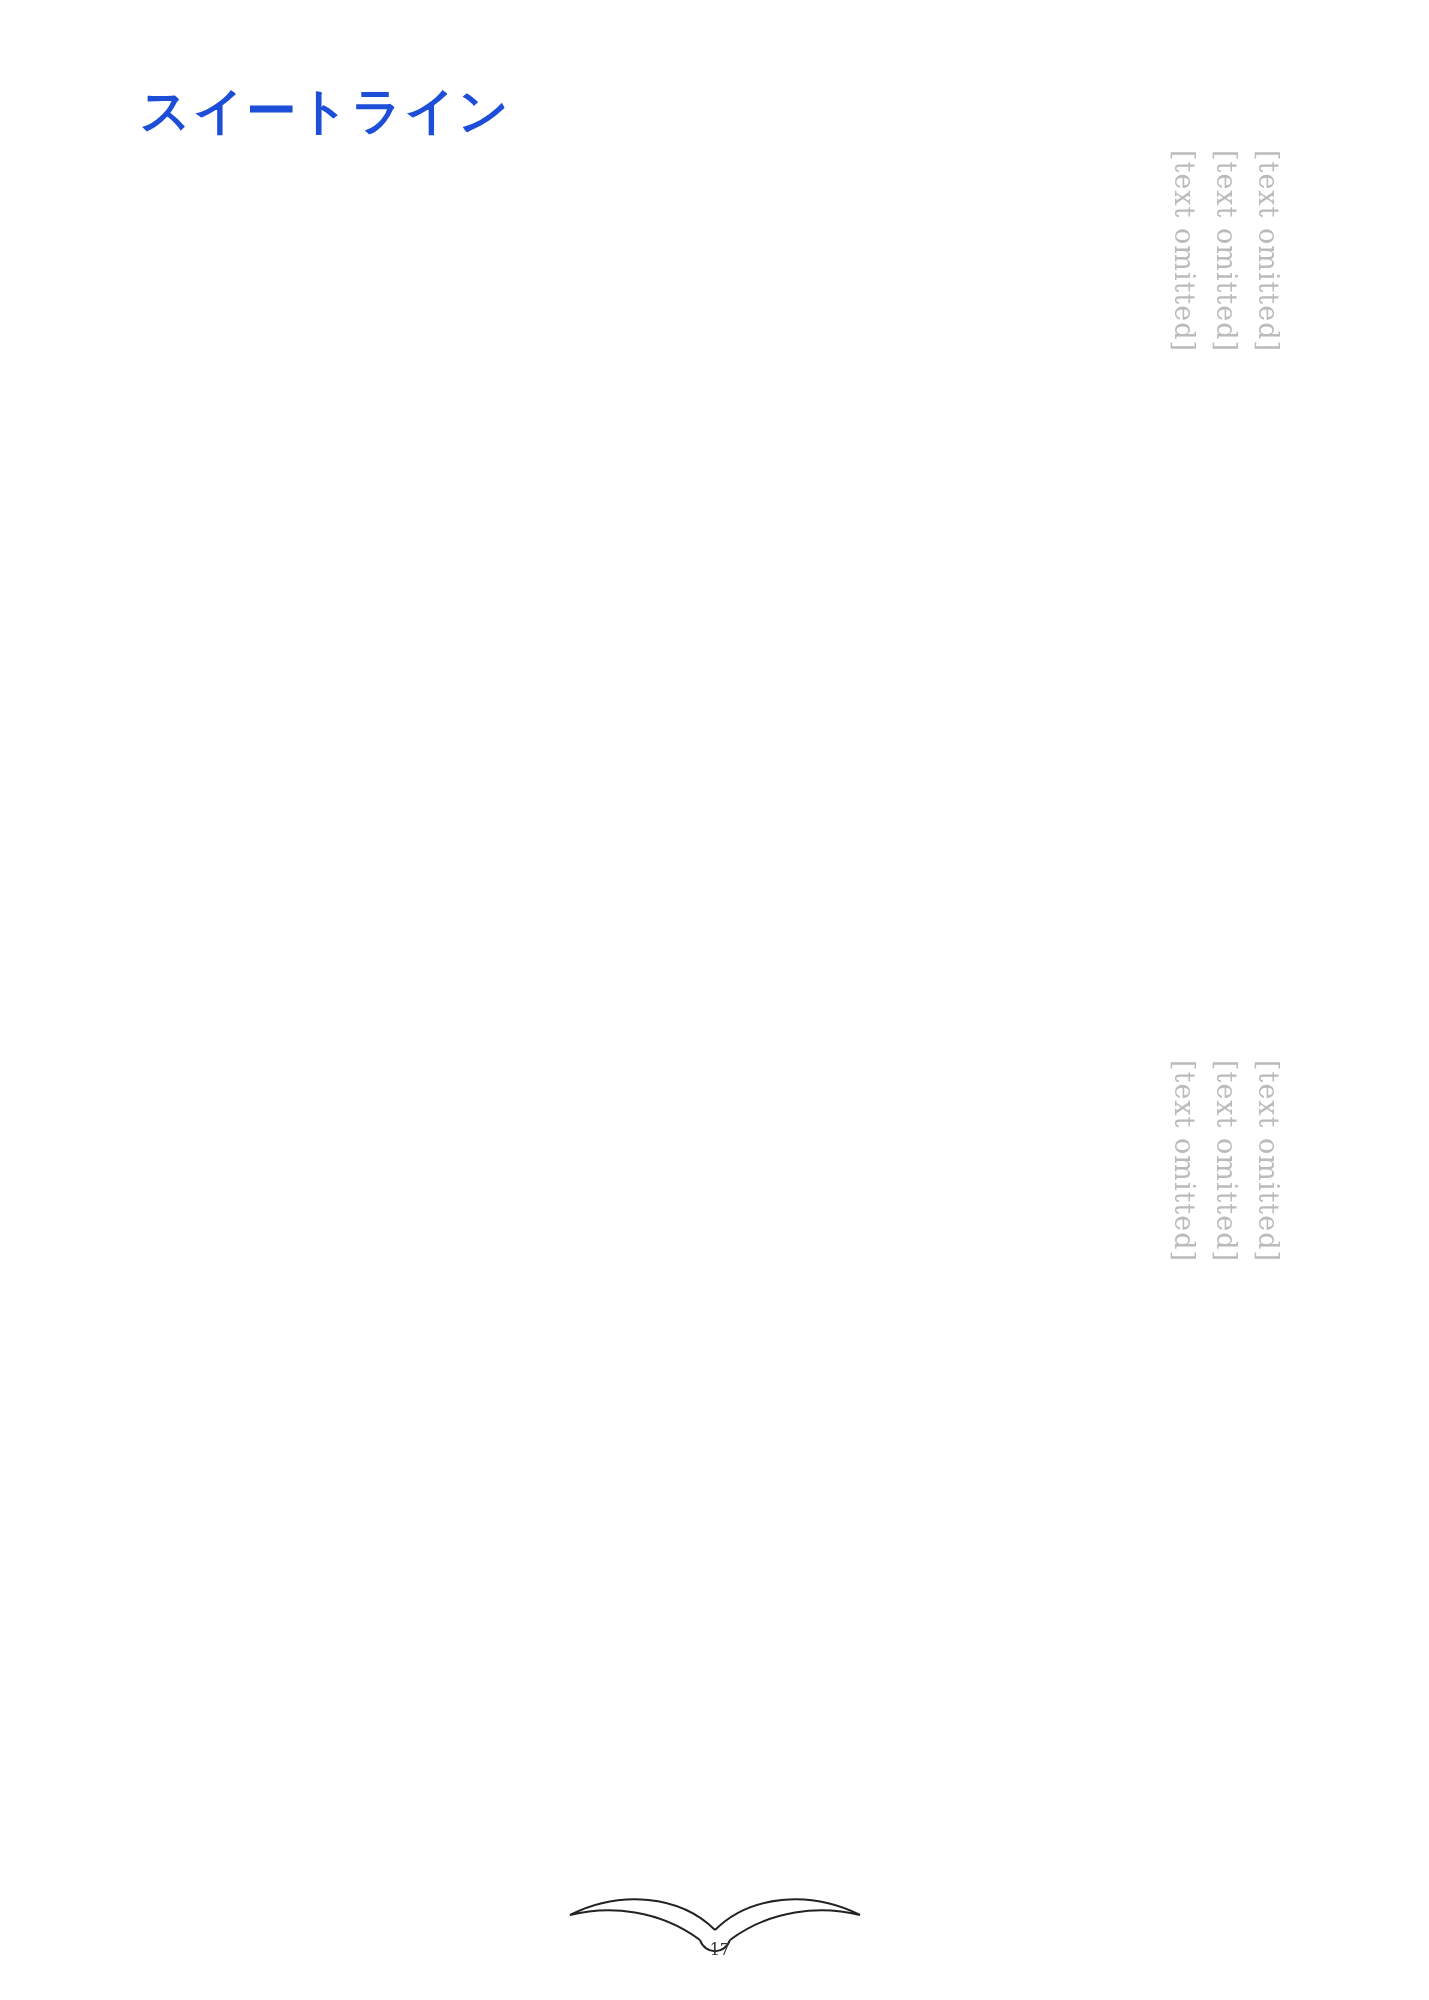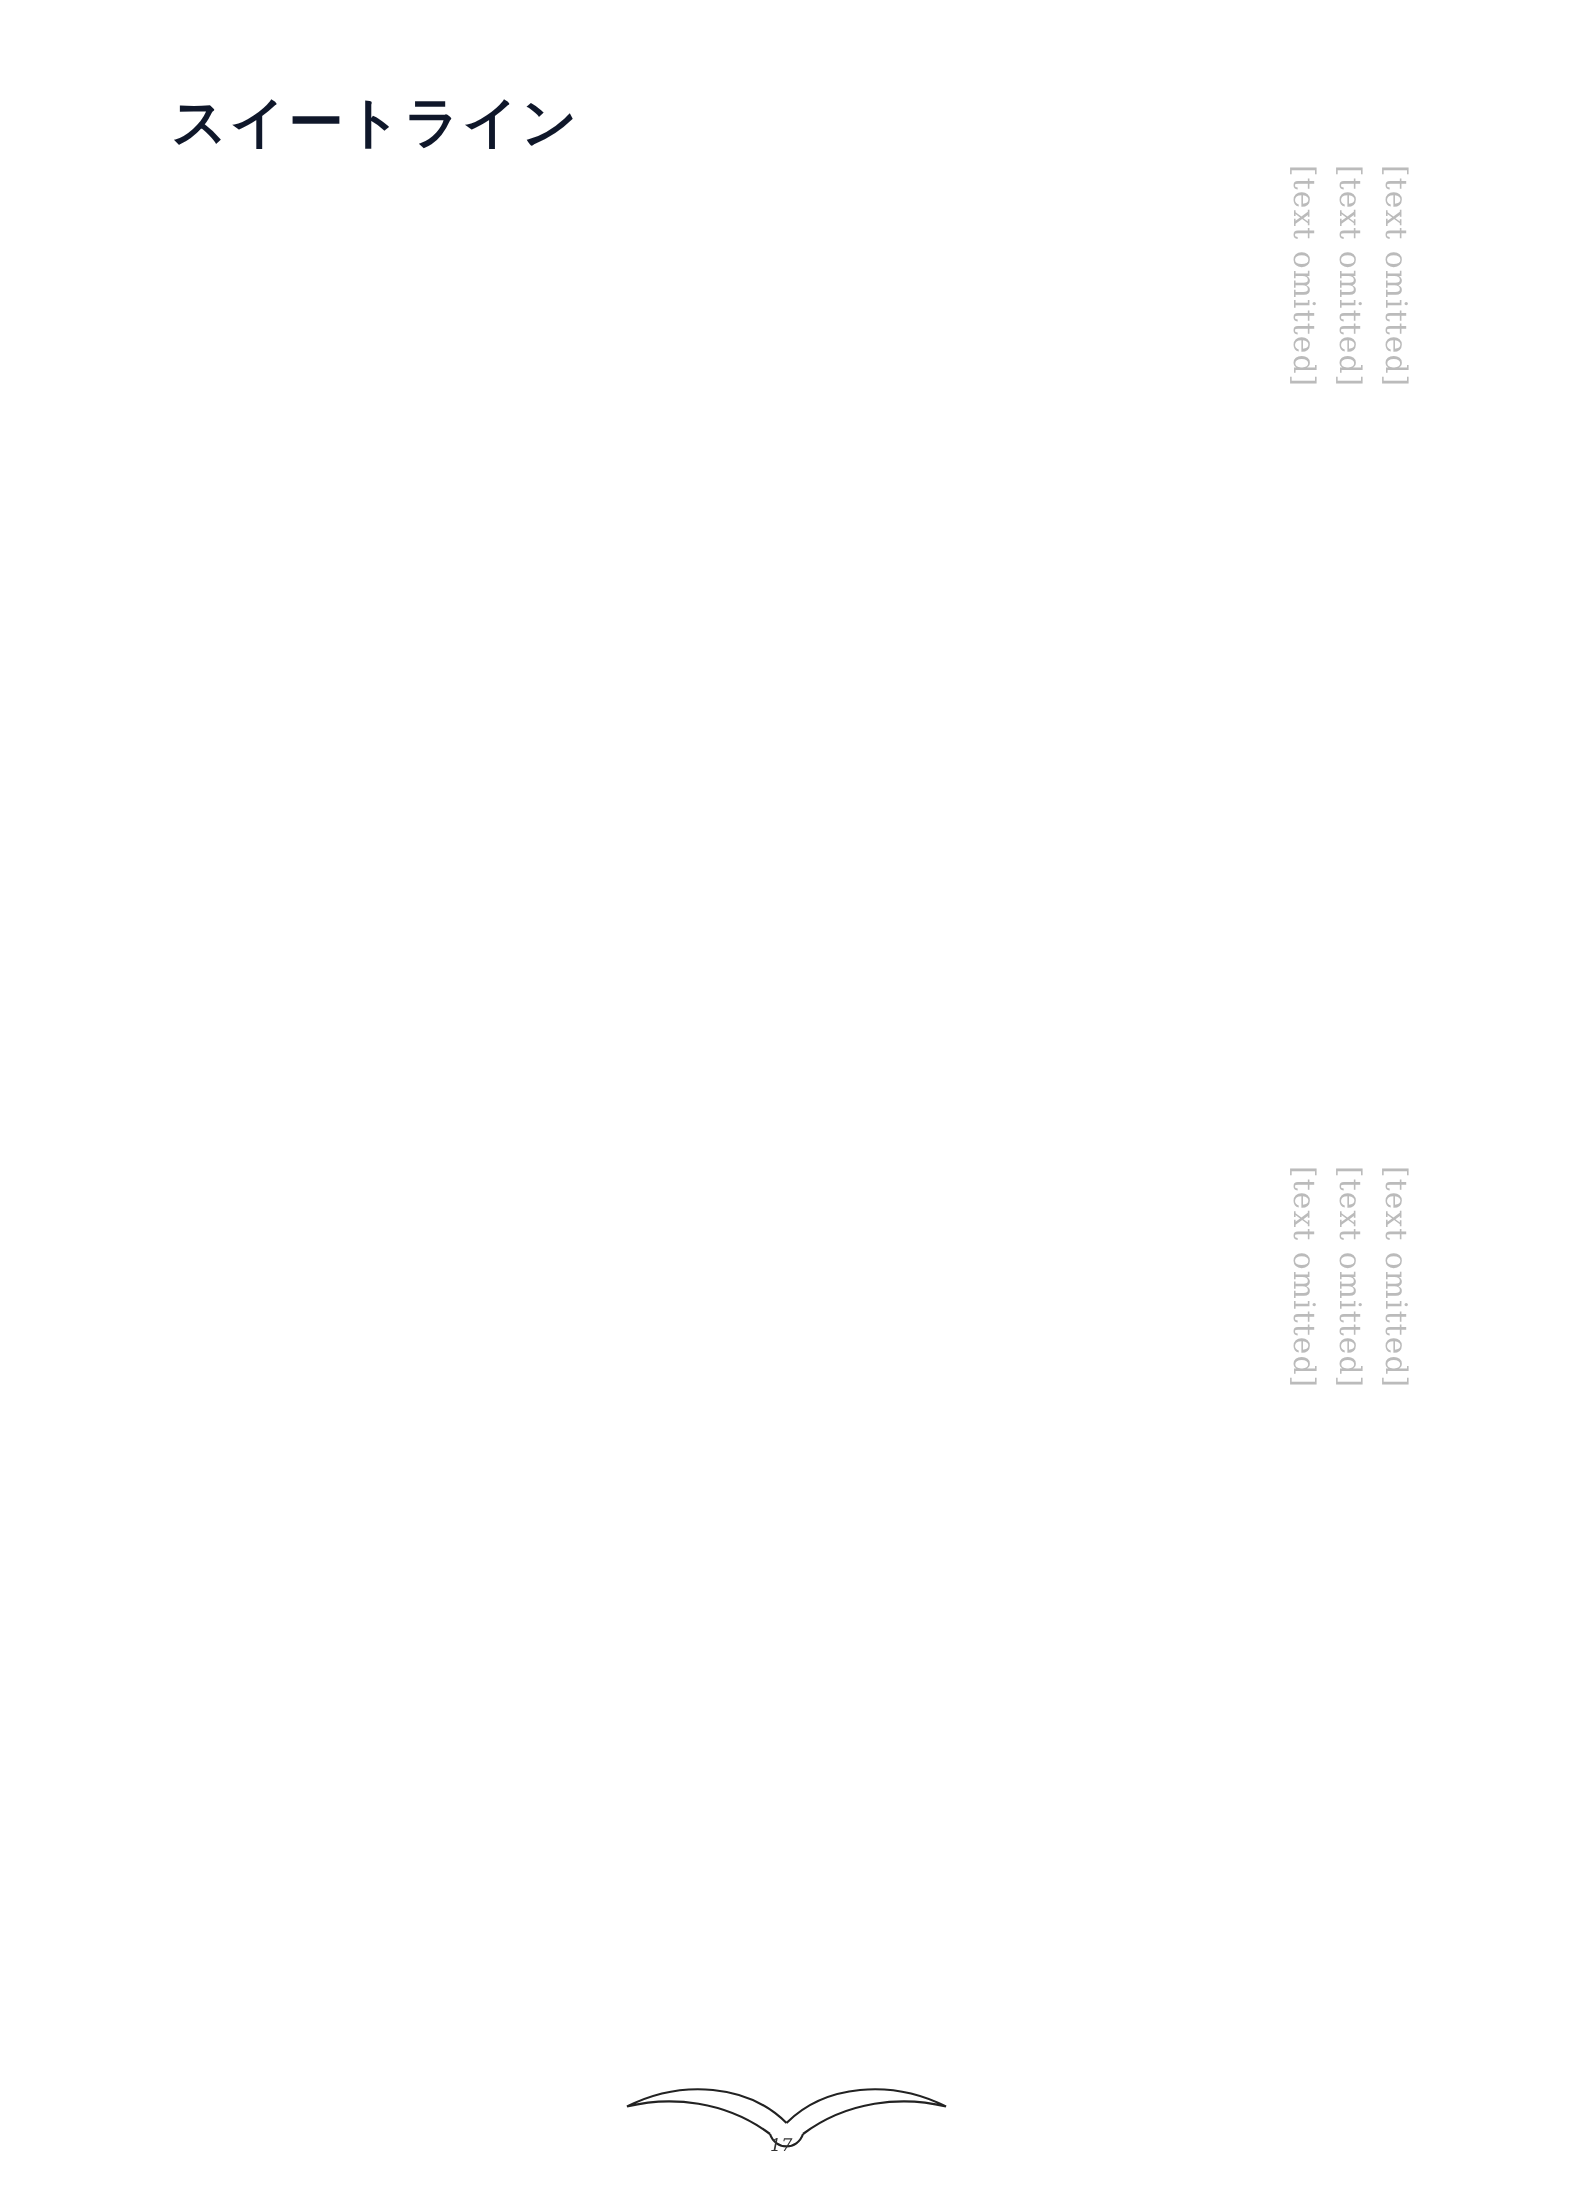--- a/index.html
+++ b/index.html
@@ -1,27 +1,27 @@
 <!DOCTYPE html>
 <html><head>
   <meta charset="utf-8">
   <style>
     html, body { margin: 0; padding: 0; background: #ffffff; }
     body { width: 1429px; height: 2000px; position: relative; overflow: hidden;
            font-family: "DejaVu Serif", serif; color: #111; }
-    .logo { position: absolute; left: 156px; top: 78px; font-family: Liberation Mono, monospace;
-            font-size: 50px; font-weight: bold; letter-spacing: 2px; color: #0f172a; }
+    .logo { position: absolute; left: 140px; top: 78px; font-family: Liberation Mono, monospace;
+            font-size: 50px; font-weight: bold; letter-spacing: 2px; color: #1d4ed8; }
     .block { position: absolute; writing-mode: vertical-rl; font-size: 27px; line-height: 42px;
              letter-spacing: 1px; }
     .block-top { right: 140px; top: 150px; width: 1150px; height: 820px; }
     .block-bottom { right: 140px; top: 1060px; width: 1150px; height: 820px; }
     .col { white-space: pre-wrap; color: #bbb; }
     .ornament { position: absolute; left: 560px; top: 1885px; width: 310px; height: 90px; }
-    .page-num { position: absolute; left: 700px; top: 1940px; width: 30px; text-align: left;
-                font-size: 16px; font-style: italic; color: #333; }
+    .page-num { position: absolute; left: 700px; top: 1940px; width: 30px; text-align: right;
+                font-size: 16px; color: #333; }
   </style>
 </head>
 <body>
 
 <div class="logo">スイートライン</div>
 
 <div class="block block-top">
   <div class="col">[text omitted]</div>
   <div class="col">[text omitted]</div>
   <div class="col">[text omitted]</div>

